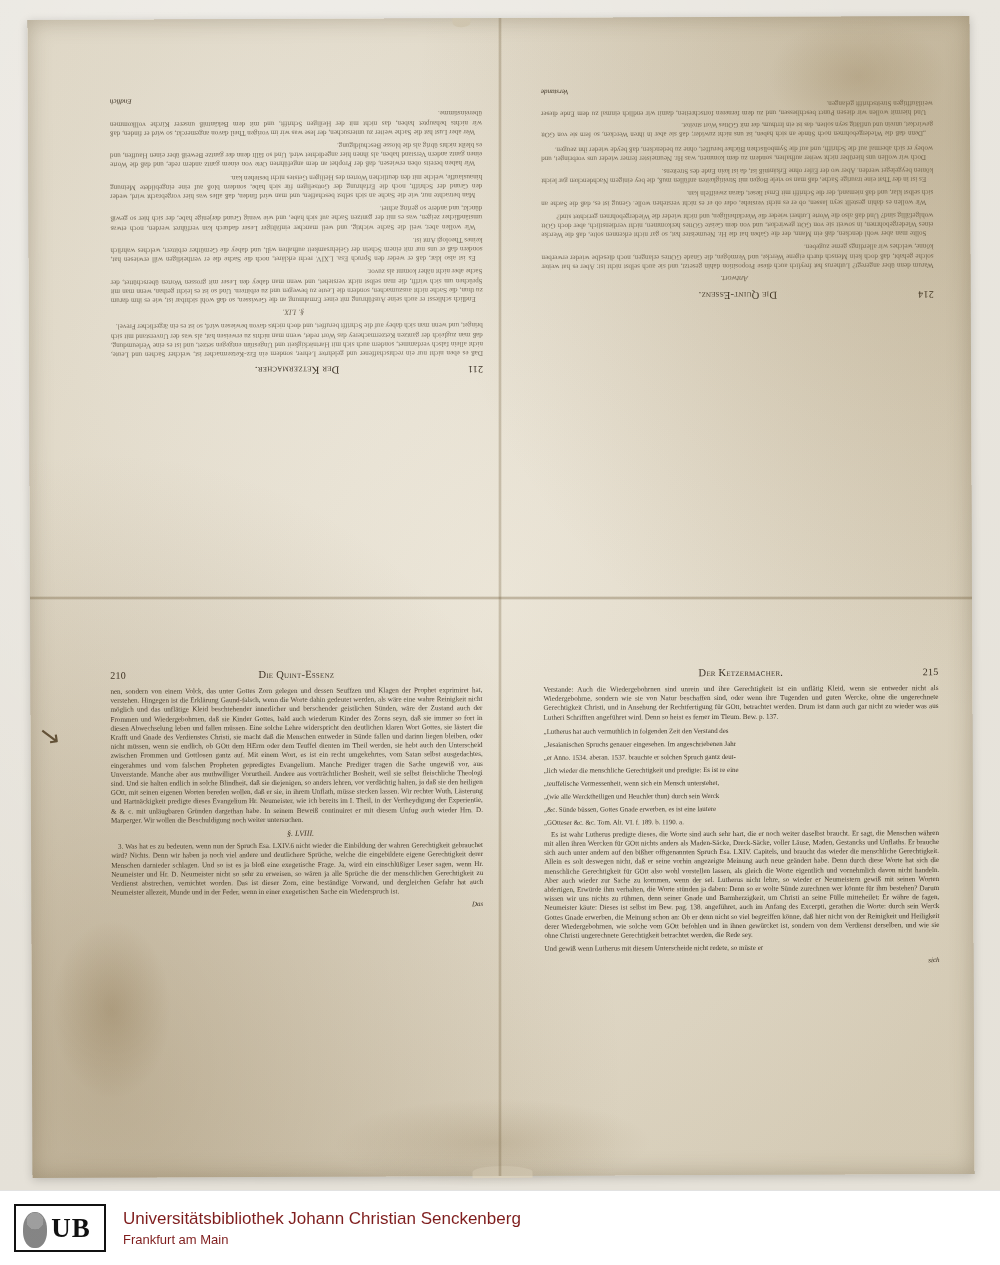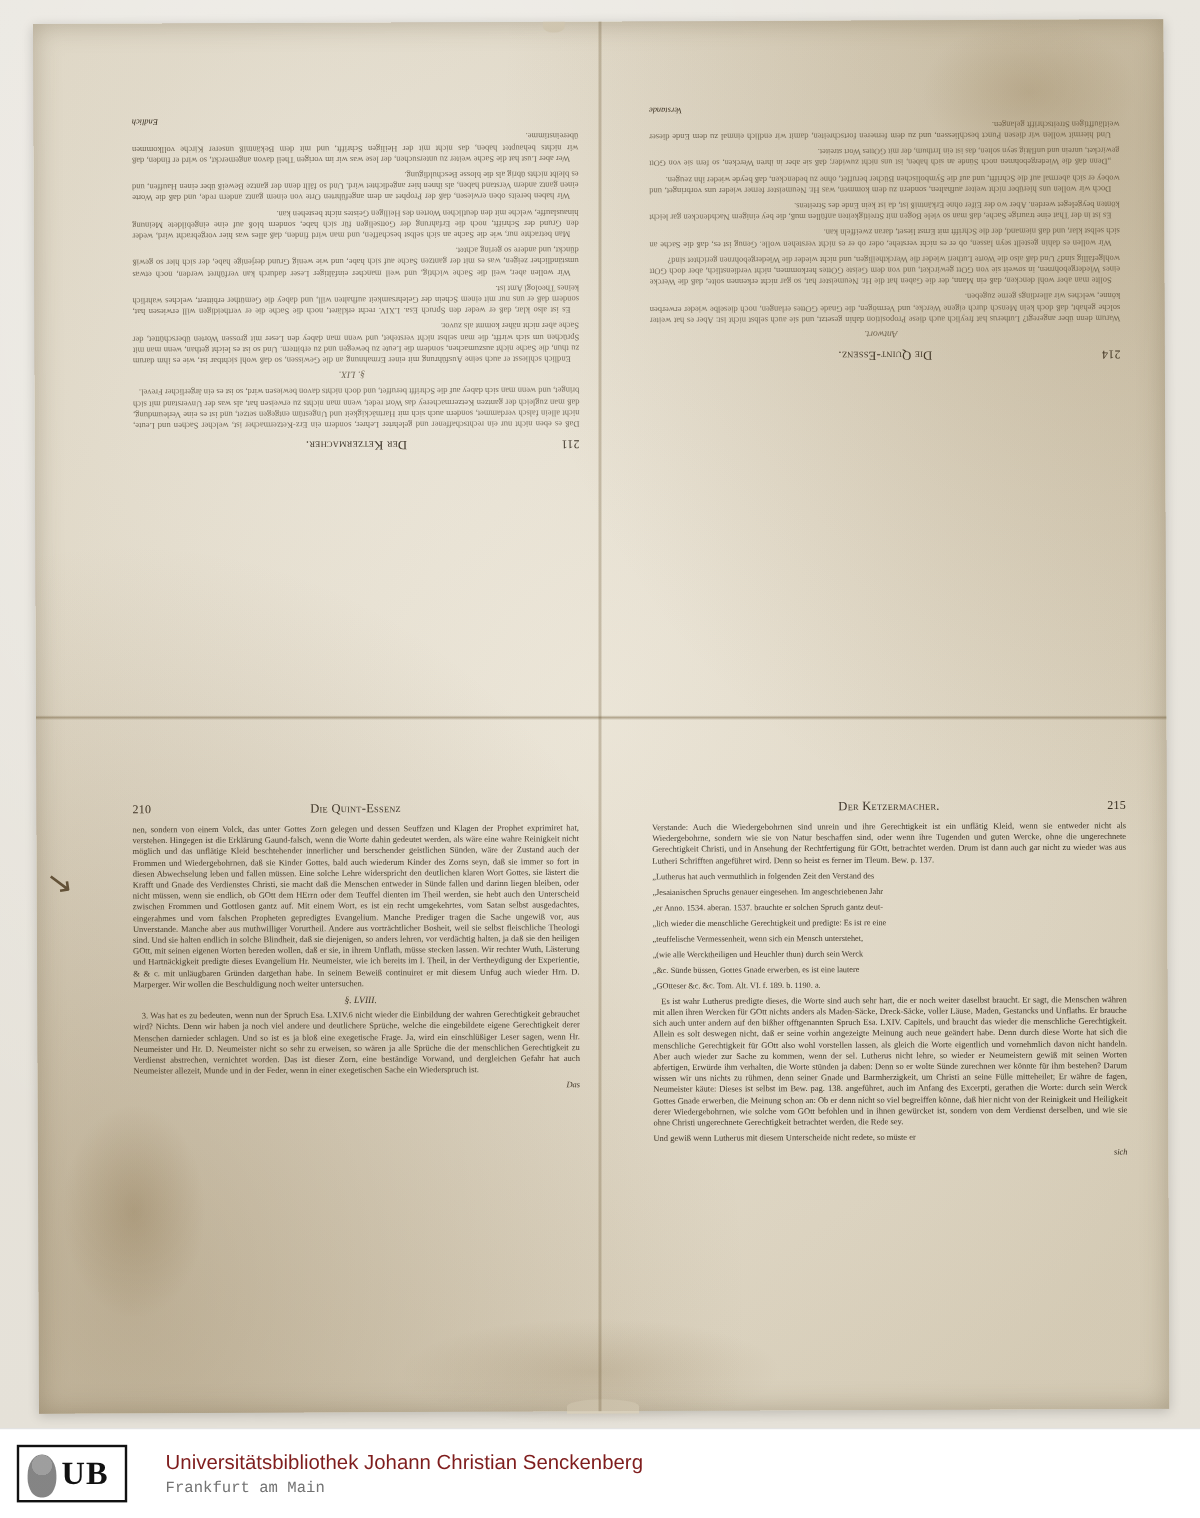--- a/index.html
+++ b/index.html
@@ -133,21 +133,21 @@
     border-top: 1px solid #e2e2e2;
   }
   .ub-logo {
     width: 92px; height: 48px;
     border: 2px solid #111;
     display: flex;
     align-items: center;
     justify-content: center;
     position: relative;
     box-sizing: border-box;
-    margin-right: 32px;
+    margin-right: 17px;
     background: #fff;
   }
   .ub-logo .ub-text {
     font-family: "Liberation Serif", serif;
     font-weight: bold;
     font-size: 27px;
     letter-spacing: 1px;
     color: #111;
     margin-left: 22px;
   }
@@ -160,23 +160,23 @@
       radial-gradient(circle at 50% 25%, #8d8d8d 0 28%, #6f6f6f 29% 100%);
     opacity: 0.85;
   }
   .brand-lines { line-height: 1.35; }
   .brand-lines .l1 {
     font-family: "Liberation Sans", sans-serif;
     font-size: 17px;
     color: #7f1d1d;
   }
   .brand-lines .l2 {
-    font-family: Liberation Mono, monospace;
+    font-family: Liberation Sans, sans-serif;
     font-size: 13px;
-    color: #737373;
+    color: #7f1d1d;
   }
 
   
   .stain {
     position: absolute;
     border-radius: 50%;
     pointer-events: none;
   }
   .tear {
     position: absolute;

